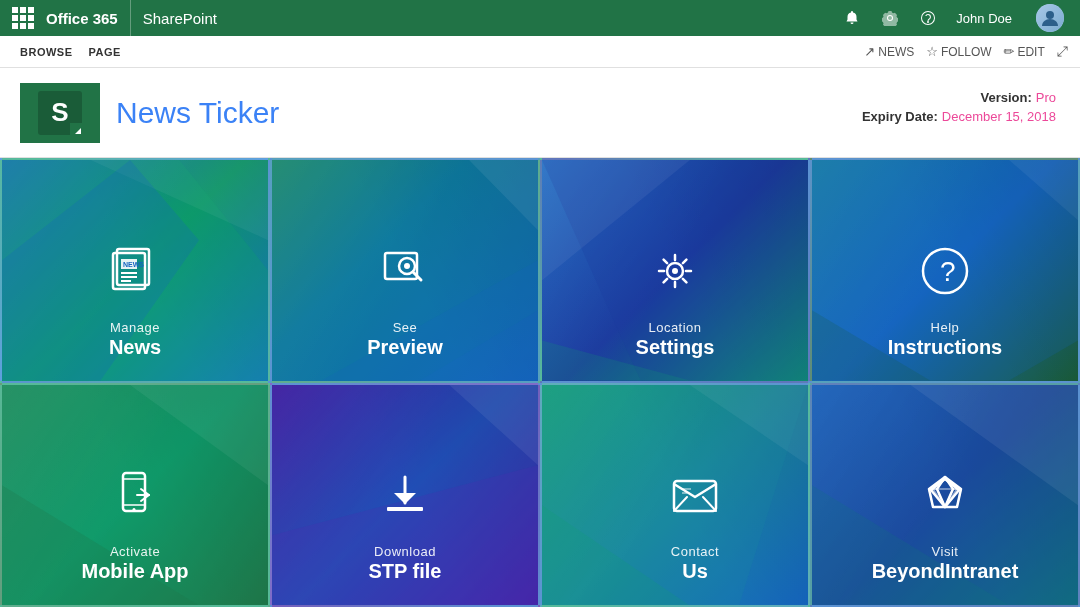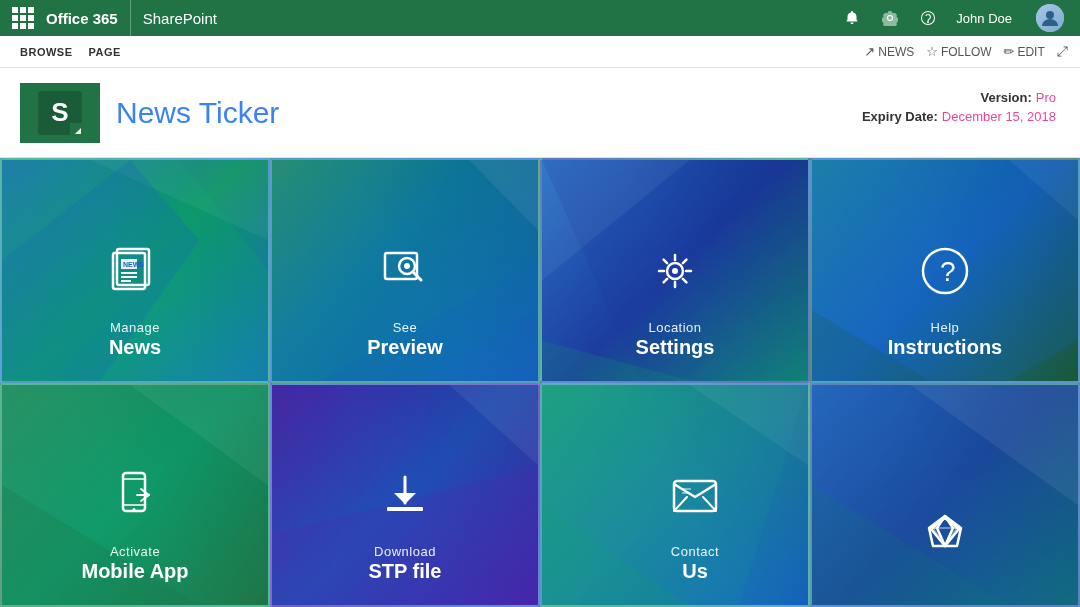--- a/index.html
+++ b/index.html
@@ -546,15 +546,19 @@
         <polygon points="26,8 42,20 38,38 14,38 10,20" fill="none" stroke="white" stroke-width="2.5" stroke-linejoin="round"></polygon>
         <polygon points="26,8 38,20 26,38 14,20" fill="none" stroke="white" stroke-width="1.5" stroke-linejoin="round" opacity="0.5"></polygon>
         <polygon points="26,10 40,21 26,38 12,21" fill="none" stroke="white" stroke-width="2.5" stroke-linejoin="round"></polygon>
 
         <path d="M18 20 L26 8 L34 20 L26 38 Z" fill="none" stroke="white" stroke-width="2.5" stroke-linejoin="round"></path>
         <path d="M10 20 L18 20 L26 38 L14 38 Z" fill="none" stroke="white" stroke-width="1.5" stroke-linejoin="round" opacity="0.6"></path>
         <path d="M34 20 L42 20 L38 38 L26 38 Z" fill="none" stroke="white" stroke-width="1.5" stroke-linejoin="round" opacity="0.6"></path>
         <line x1="10" y1="20" x2="42" y2="20" stroke="white" stroke-width="1.5" opacity="0.5"></line>
       </svg>
     </div>
+    <div class="tile-text">
+      <div class="tile-text-line1">Visit</div>
+      <div class="tile-text-line2">BeyondIntranet</div>
+    </div>
   </div>
 
 </div>
 
 </body></html>

